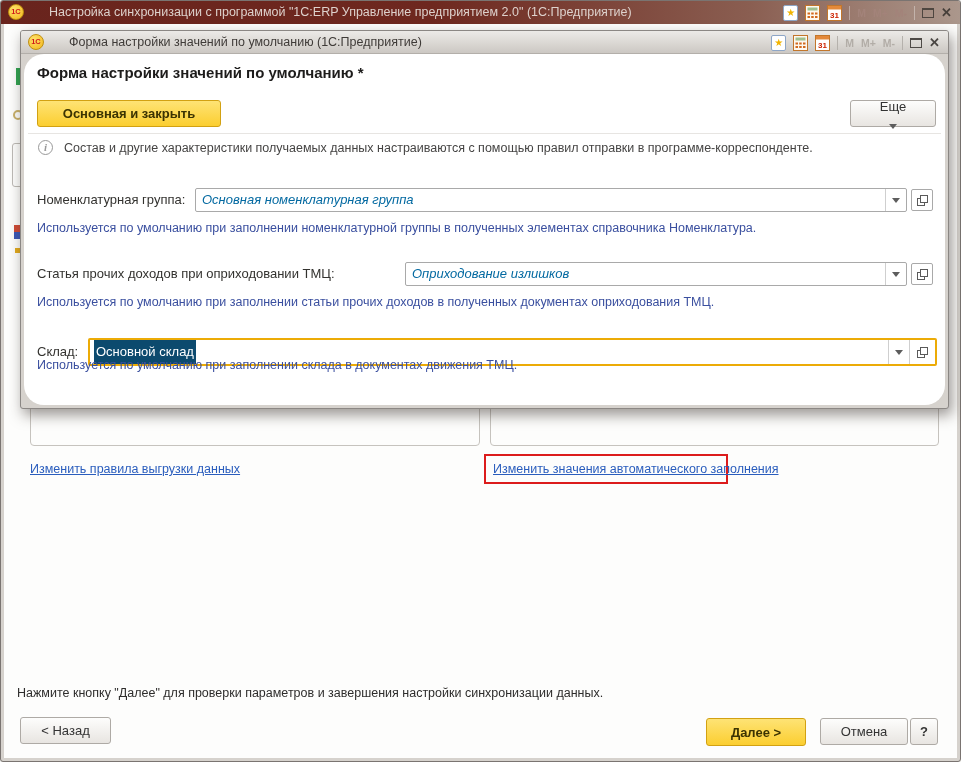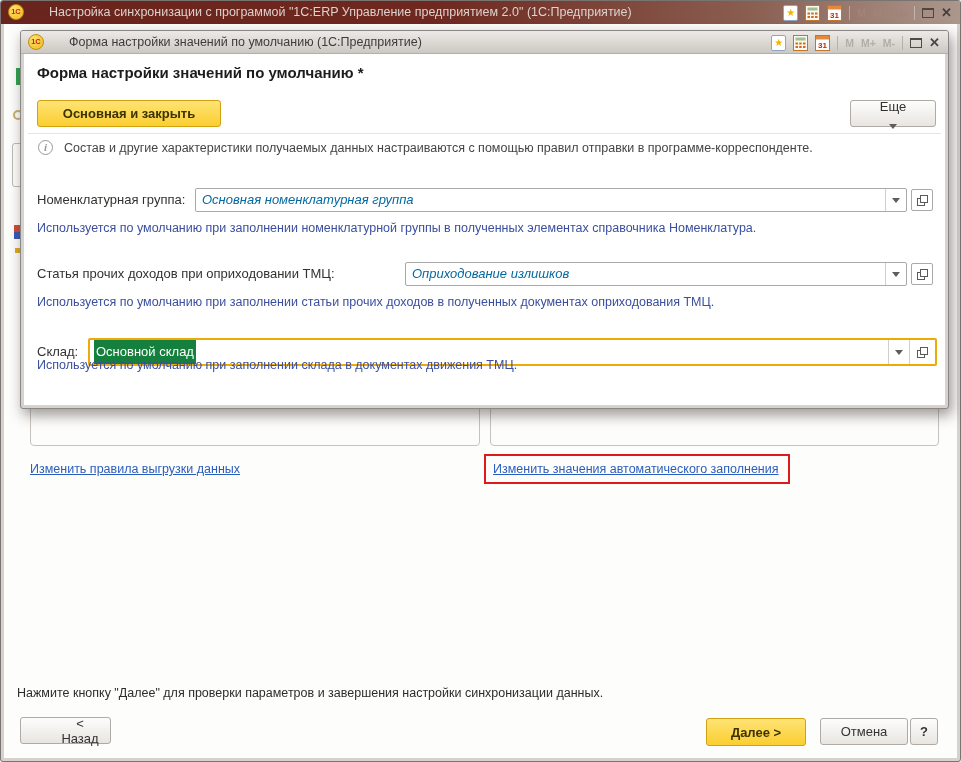--- a/index.html
+++ b/index.html
@@ -44,42 +44,42 @@
   .link{font-size:12.5px;color:#2a5dbd;text-decoration:underline;white-space:nowrap;cursor:pointer;}
   .redbox{position:absolute;border:2px solid #dc1c1c;display:flex;align-items:center;padding:0 7px;}
   .footer-text{position:absolute;color:#2e2d2c;font-size:12.5px;white-space:nowrap;}
 
   .btn{position:absolute;display:flex;align-items:center;justify-content:center;border-radius:3px;font-size:13px;cursor:pointer;}
   .btn.graybtn{background:linear-gradient(180deg,#fdfdfc,#e8e5e1);border:1px solid #aeaaa5;color:#333;}
   .btn.yellowbtn{background:linear-gradient(180deg,#fee375,#fbce30);border:1px solid #d2a112;color:#3b3302;font-weight:bold;}
 
   
   .dialog{position:absolute;left:20px;top:30px;width:929px;height:379px;border:1px solid #8b8784;border-radius:3px;background:#d6d2cd;box-shadow:3px 6px 14px rgba(55,48,42,.5);}
-  .dbody{position:absolute;left:3px;right:3px;top:23px;bottom:3px;background:#ffffff;overflow:hidden;}
+  .dbody{position:absolute;left:3px;right:3px;top:23px;bottom:3px;background:#ffffff;overflow:hidden;border-radius:20px;}
 
   .heading{position:absolute;left:13px;top:10px;font-size:15px;font-weight:bold;color:#1d1c1b;white-space:nowrap;}
   .sep-line{position:absolute;left:4px;right:4px;top:79px;height:1px;background:#e7e5e2;}
 
   .info-icon{position:absolute;left:14px;top:86px;width:15px;height:15px;border:1px solid #999;border-radius:50%;color:#999;font-family:"Liberation Serif",serif;font-style:italic;font-weight:bold;font-size:11px;text-align:center;line-height:13px;}
   .info-text{position:absolute;left:40px;top:87px;font-size:12.5px;color:#454443;white-space:nowrap;}
 
   .fld-label{position:absolute;color:#33322f;font-size:13px;line-height:24px;white-space:nowrap;}
   .combo{position:absolute;height:24px;border:1px solid #a9a9a9;border-radius:2px;background:#fff;display:flex;}
   .combo-text{flex:1;line-height:22px;padding-left:6px;color:#0369a1;overflow:hidden;white-space:nowrap;font-style:italic;}
   .combo-arrow{width:21px;border-left:1px solid #cfcfcf;display:flex;align-items:center;justify-content:center;cursor:pointer;}
   .tri{width:0;height:0;border-left:4px solid transparent;border-right:4px solid transparent;border-top:5px solid #5d5d5d;}
   .open-btn{position:absolute;width:22px;height:22px;border:1px solid #a9a9a9;border-radius:2px;background:#fff;display:flex;align-items:center;justify-content:center;cursor:pointer;}
   .open-ico{position:relative;width:11px;height:11px;}
   .open-ico::before{content:"";position:absolute;left:0;bottom:0;width:6px;height:6px;border:1px solid #5a5a5a;}
   .open-ico::after{content:"";position:absolute;right:0;top:0;width:6px;height:6px;border:1px solid #5a5a5a;background:#fff;}
   .hint{position:absolute;left:13px;font-size:12.5px;color:#3a4f9f;white-space:nowrap;}
 
   .focuswrap{position:absolute;left:64px;top:284px;width:849px;height:28px;border:2px solid #ecab07;border-radius:2px;background:#fff;display:flex;}
   .fw-text{flex:1;line-height:24px;padding-left:4px;white-space:nowrap;overflow:hidden;}
-  .sel{background:#15803d;color:#fff;padding:13px 2px;}
+  .sel{background:#0c4a6e;color:#fff;padding:13px 2px;}
   .fw-arrow{width:21px;border-left:1px solid #cfcfcf;display:flex;align-items:center;justify-content:center;cursor:pointer;}
   .fw-open{width:26px;border-left:1px solid #cfcfcf;display:flex;align-items:center;justify-content:center;cursor:pointer;}
 
   
   svg{display:block;}
 </style>
 </head>
 <body>
 
 <div class="screen">
@@ -128,27 +128,27 @@
       <div class="frag frag-box"></div>
       <div class="frag frag-icon-top"></div>
       <div class="frag frag-icon-bot"></div>
       <div class="frag frag-dot"></div>
 
       <div class="gbox" style="left:26px;top:376px;width:450px;height:46px;"></div>
       <div class="gbox" style="left:486px;top:376px;width:449px;height:46px;"></div>
 
       <a class="link" style="position:absolute;left:26px;top:438px;">Изменить правила выгрузки данных</a>
 
-      <div class="redbox" style="left:480px;top:430px;width:306px;height:30px;">
+      <div class="redbox" style="left:480px;top:430px;width:244px;height:30px;">
         <a class="link">Изменить значения автоматического заполнения</a>
       </div>
 
       <div class="footer-text" style="left:13px;top:662px;">Нажмите кнопку "Далее" для проверки параметров и завершения настройки синхронизации данных.</div>
 
-      <button class="btn graybtn" style="left:16px;top:693px;width:91px;height:27px;padding-left:35px;">&lt; Назад</button>
+      <button class="btn graybtn" style="left:16px;top:693px;width:91px;height:27px;">&lt; Назад</button>
       <button class="btn yellowbtn" style="left:702px;top:694px;width:100px;height:28px;">Далее &gt;</button>
       <button class="btn graybtn" style="left:816px;top:694px;width:88px;height:27px;">Отмена</button>
       <button class="btn graybtn" style="left:906px;top:694px;width:28px;height:27px;font-weight:bold;">?</button>
     </div>
   </div>
 
   <div class="dialog">
     <div class="titlebar gray">
       <span class="tb-logo">1С</span>
       <span class="tb-title">Форма настройки значений по умолчанию (1С:Предприятие)</span>

